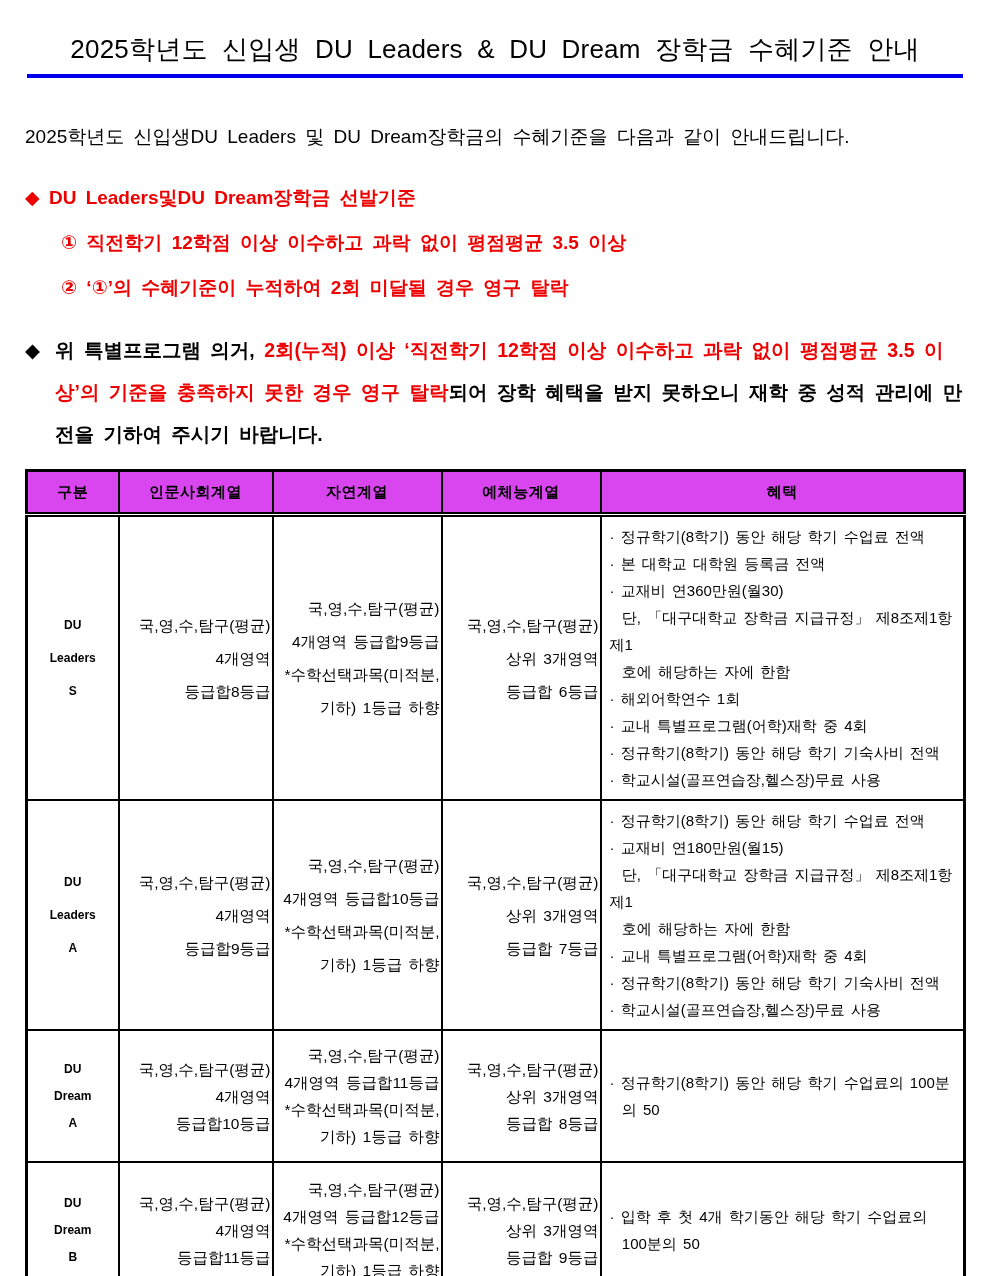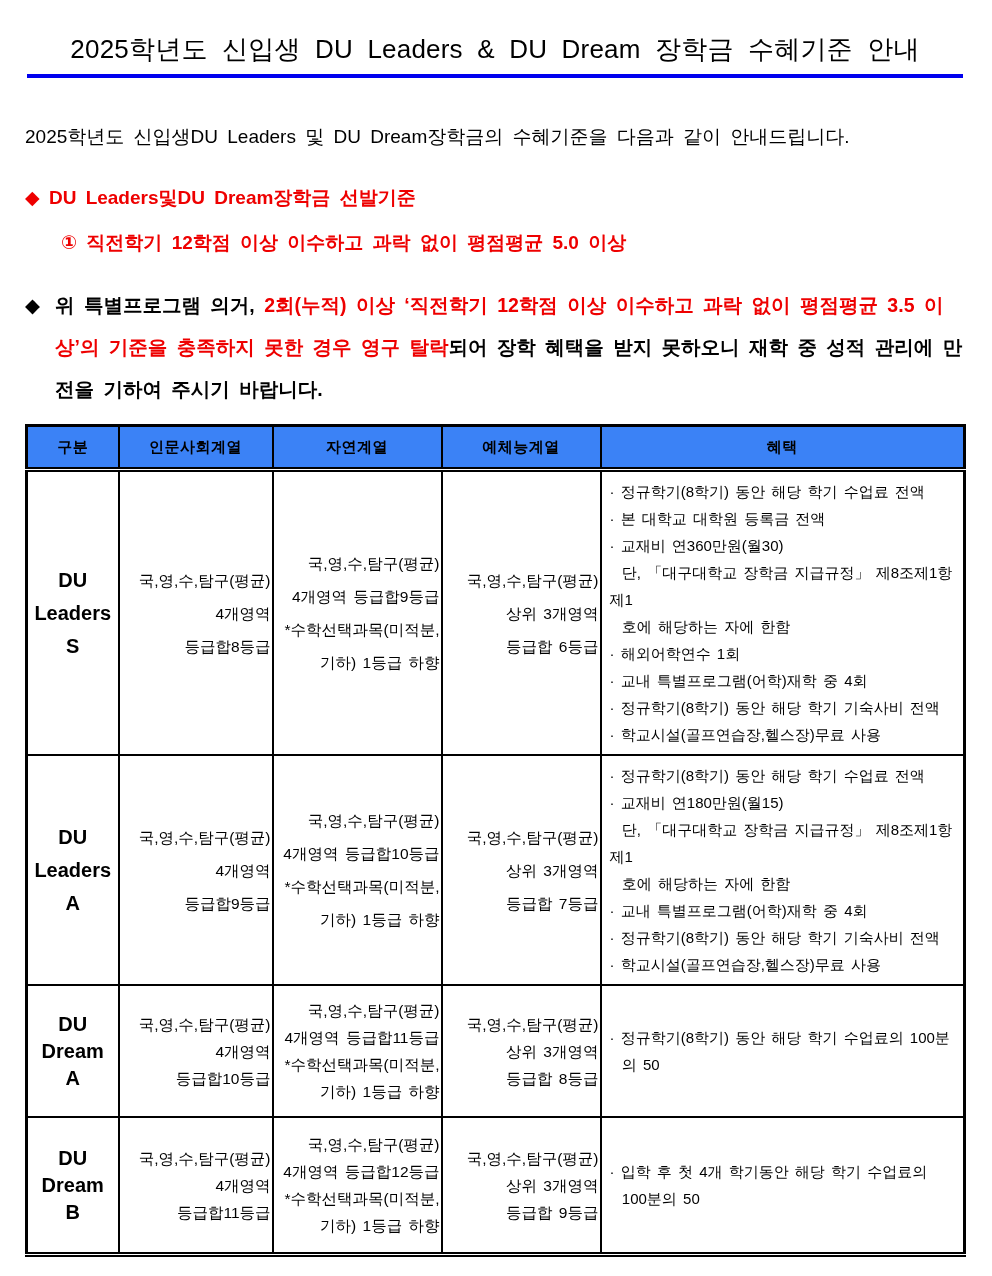--- a/index.html
+++ b/index.html
@@ -35,30 +35,30 @@
 
   .bullet{display:inline-block;}
 
   table.sch{
     border-collapse:collapse;table-layout:fixed;
     margin-top:14px;width:938px;
     border:3px solid #000;border-bottom:5px double #000;
   }
   table.sch th,table.sch td{border:2px solid #000;overflow:hidden;}
   table.sch th{
-    background:#3b82f6;height:38px;font-size:15px;font-weight:bold;
+    background:#d946ef;height:38px;font-size:15px;font-weight:bold;
     text-align:center;vertical-align:middle;letter-spacing:0.5px;
     border-bottom:5px double #000;
   }
   td{vertical-align:middle;}
   .cell-center{
     text-align:right;white-space:pre-line;font-size:15.5px;word-spacing:2px;
   }
   .cell-cat{
-    text-align:center;white-space:pre-line;font-size:20px;font-weight:bold;
+    text-align:center;white-space:pre-line;font-size:12px;font-weight:bold;
   }
   .cell-benefits{
     text-align:left;white-space:pre-wrap;font-size:15px;line-height:27px;
     padding:6px 4px 6px 8px;word-spacing:2px;margin-top:20px;
   }
   tr.r1 td{height:250px;}
   tr.r2 td{height:202px;}
   tr.r3 td{height:118px;}
   tr.r4 td{height:122px;}
   tr.r1 .cell-center,tr.r1 .cell-cat,
@@ -74,21 +74,22 @@
   <h1 class="title">2025학년도 신입생 DU Leaders &amp; DU Dream 장학금 수혜기준 안내</h1>
   <div class="rule"></div>
 
   <p class="intro">2025학년도 신입생DU Leaders 및 DU Dream장학금의 수혜기준을 다음과 같이 안내드립니다.</p>
 
   <div class="sec1">
     <div class="sec1-heading">
       <span class="bullet">◆</span>
       <span>DU Leaders및DU Dream장학금 선발기준</span>
     </div>
-    <div class="item">① 직전학기 12학점 이상 이수하고 과락 없이 평점평균 5.0 이상</div>
+    <div class="item">① 직전학기 12학점 이상 이수하고 과락 없이 평점평균 3.5 이상</div>
+    <div class="item">② ‘①’의 수혜기준이 누적하여 2회 미달될 경우 영구 탈락</div>
   </div>
 
   <div class="sec2">
     <span class="bullet">◆</span><span>위 특별프로그램 의거, </span><span class="hl-red">2회(누적) 이상 ‘직전학기 12학점 이상 이수하고 과락 없이 평점평균 3.5 이상’의 기준을 충족하지 못한 경우 영구 탈락</span><span>되어 장학 혜택을 받지 못하오니 재학 중 성적 관리에 만전을 기하여 주시기 바랍니다.</span>
   </div>
 
   <table class="sch">
     <colgroup>
       <col style="width:92px">
         <col style="width:154px">

